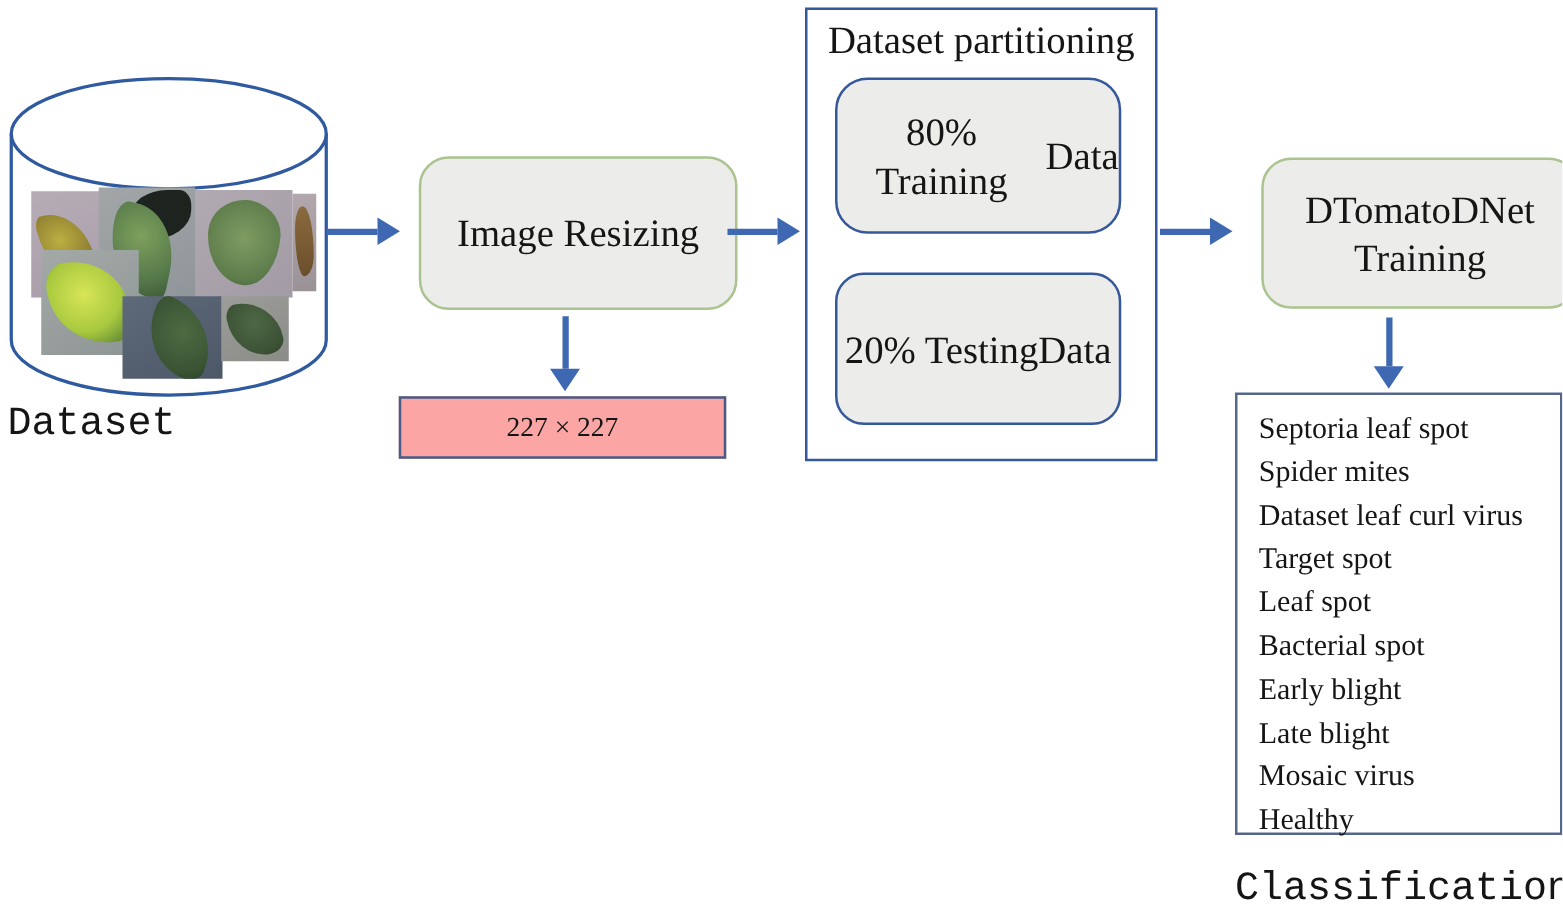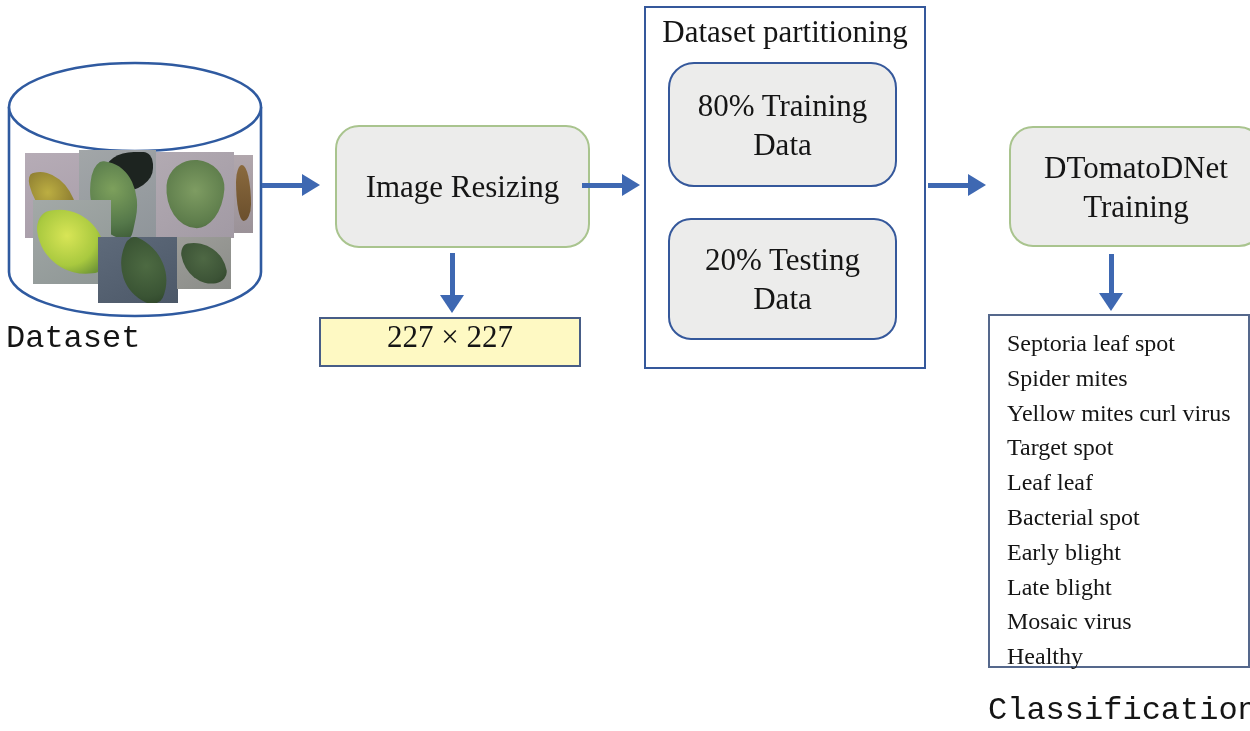--- a/index.html
+++ b/index.html
@@ -17,34 +17,34 @@
   .abs { position:absolute; }
 
   
   .box-green {
     position:absolute; background:var(--fill-gray);
     border:2px solid var(--border-green); border-radius:24px;
     display:flex; flex-direction:column; align-items:center; justify-content:center;
     text-align:center; font-size:31px; line-height:39px;
   }
   .box-plain {
-    position:absolute; background:#fef9c3; border:2px solid #475d87;
-    display:flex; align-items:flex-start; justify-content:center;
-    font-size:31px;
+    position:absolute; background:#fca5a5; border:2px solid #475d87;
+    display:flex; align-items:center; justify-content:center;
+    font-size:22px;
   }
   .container-box {
     position:absolute; background:#ffffff; border:2px solid var(--border-blue);
   }
   .container-title {
     text-align:center; font-size:31px; margin-top:6px; white-space:nowrap;
   }
   .box-blue-round {
     position:absolute; background:var(--fill-gray);
     border:2px solid var(--border-blue); border-radius:26px;
-    display:flex; flex-direction:column; align-items:center; justify-content:center;
+    display:flex; flex-direction:row; align-items:center; justify-content:center;
     text-align:center; font-size:31px; line-height:39px;
   }
   .caption { position:absolute; text-align:left; font-size:32px;font-family:Liberation Mono, monospace; }
 
   
   .class-box {
     position:absolute; background:#ffffff; border:2px solid var(--border-slate);
   }
   .class-box ul {
     list-style:none; margin:4px; padding:6px 6px 0 13px;
@@ -157,23 +157,23 @@
 
   <div class="arrow-down" style="left:1099px; top:254px; height:57px;">
     <div class="shaft"></div>
       <div class="head"></div>
   </div>
 
   <div class="class-box" style="left:988px; top:314px; width:258px; height:350px;">
     <ul>
         <li>Septoria leaf spot</li>
         <li>Spider mites</li>
-        <li>Yellow mites curl virus</li>
+        <li>Dataset leaf curl virus</li>
         <li>Target spot</li>
-        <li>Leaf leaf</li>
+        <li>Leaf spot</li>
         <li>Bacterial spot</li>
         <li>Early blight</li>
         <li>Late blight</li>
         <li>Mosaic virus</li>
         <li>Healthy</li>
       </ul>
   </div>
 
   <div class="caption" style="left:988px; top:692px; width:258px;">Classification</div>
 

